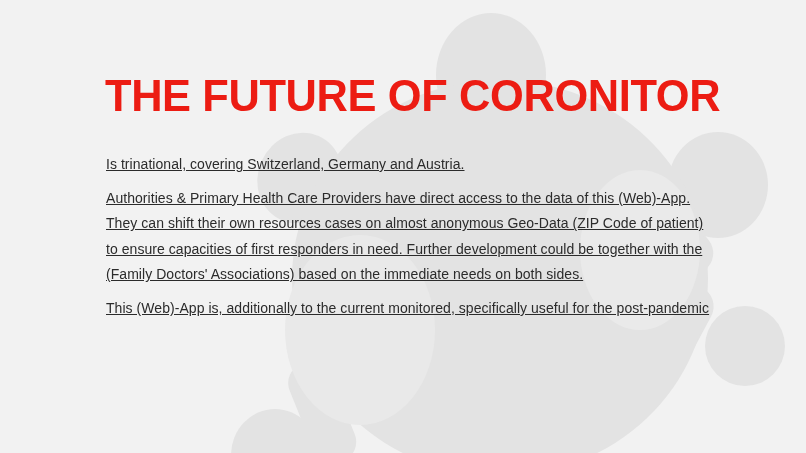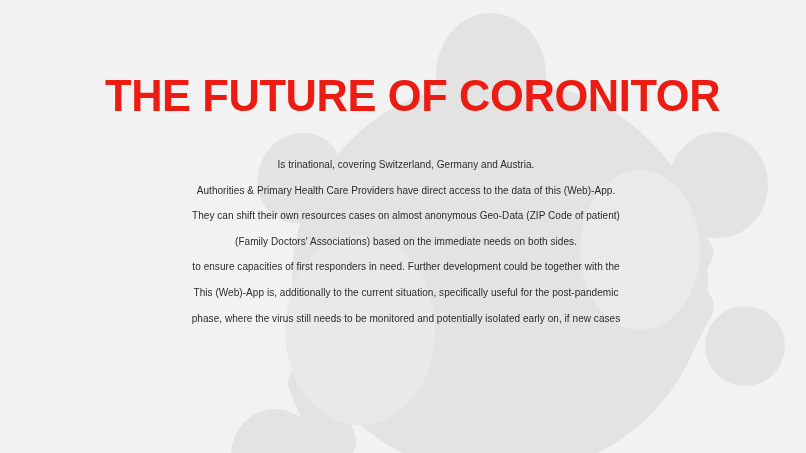--- a/index.html
+++ b/index.html
@@ -7,21 +7,20 @@
     padding: 0;
     background: #ffffff;
   }
   #slide {
     position: relative;
     width: 806px;
     height: 453px;
     overflow: hidden;
     background: #f2f2f2;
     font-family: "Liberation Sans", sans-serif;
-    text-align: center;
     -webkit-font-smoothing: antialiased;
   }
 
   
   #watermark {
     position: absolute;
     left: 0;
     top: 0;
     width: 806px;
     height: 453px;
@@ -47,30 +46,31 @@
   }
 
   
   #body-text {
     position: absolute;
     left: 106px;
     top: 152px;
     width: 600px;
     z-index: 2;
     color: #2b2b2b;
-    font-size: 10px;
+    font-size: 14px;
     line-height: 25.6px;
     letter-spacing: 0.05px;
+    text-decoration: underline;
   }
   .para {
     margin: 0;
     padding: 0;
   }
   .para + .para {
-    margin-top: 0px;
+    margin-top: 8px;
   }
   .para-gap {
     margin-top: 25.6px;
   }
   .line {
     display: block;
     white-space: nowrap;
   }
 </style>
 </head>
@@ -122,24 +122,23 @@
 
   <div id="body-text">
 
     <p class="para">
       <span class="line">Is trinational, covering Switzerland,  Germany  and Austria.</span>
     </p>
 
     <p class="para para-gap">
       <span class="line">Authorities  &amp;  Primary Health  Care Providers have direct access to the data of this (Web)-App.</span>
       <span class="line">They can shift their own resources cases on almost anonymous  Geo-Data (ZIP Code of patient)</span>
+      <span class="line">to ensure capacities of first responders  in need. Further development  could be together with the</span>
       <span class="line">(Family  Doctors' Associations) based on the immediate  needs on both sides.</span>
-      <span class="line">to ensure capacities of first responders  in need. Further development  could be together with the</span>
     </p>
 
     <p class="para para-gap">
-      <span class="line">This (Web)-App  is, additionally  to the current situation, specifically useful for the post-pandemic</span>
-      <span class="line">phase, where the virus still needs to be monitored  and potentially  isolated early on, if new cases</span>
+      <span class="line">This (Web)-App  is, additionally  to the current monitored, specifically useful for the post-pandemic</span>
     </p>
 
   </div>
 
 </div>
 
 </body></html>

